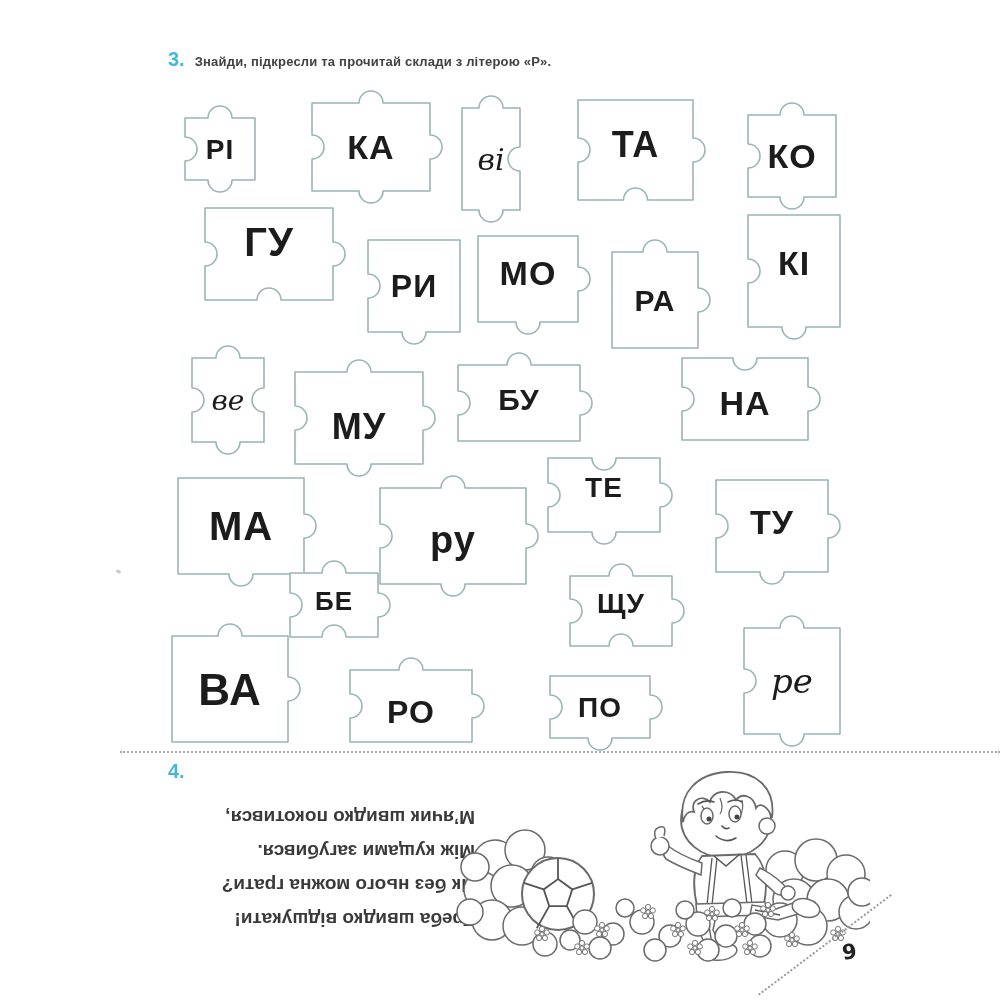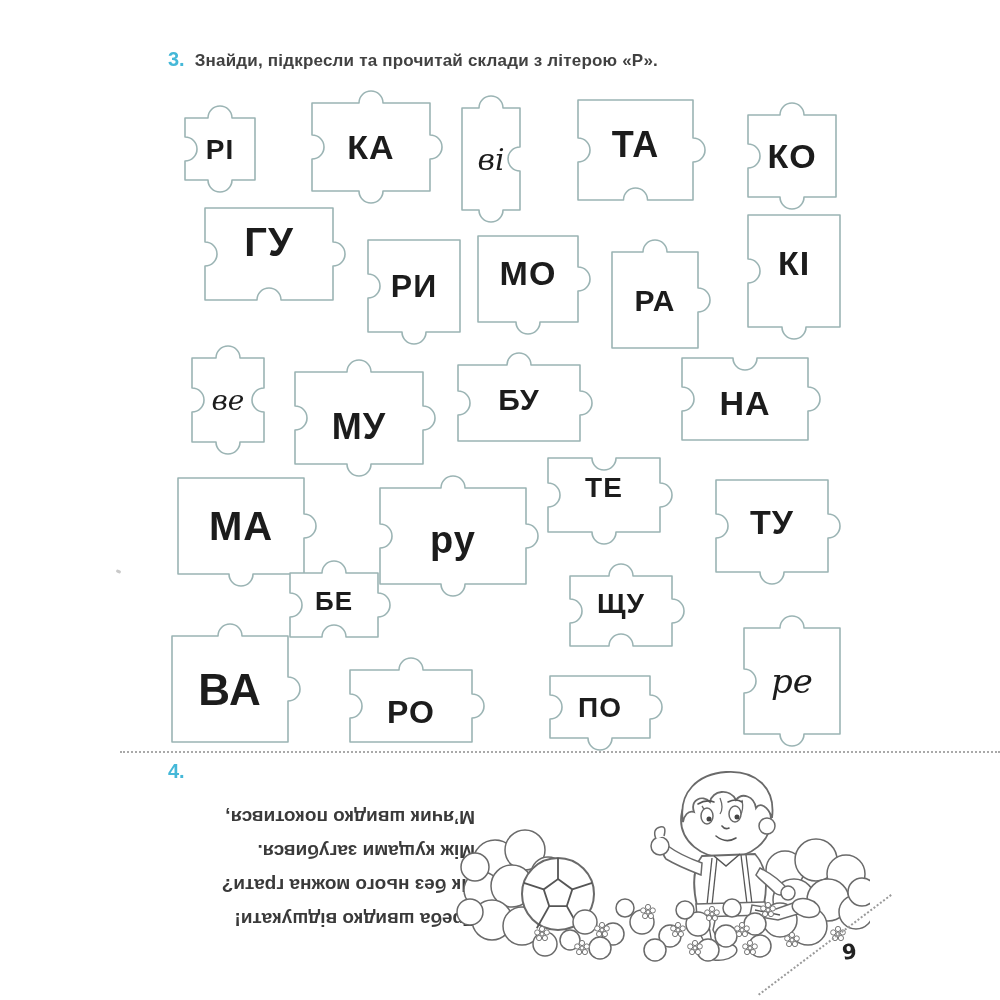--- a/index.html
+++ b/index.html
@@ -2,21 +2,21 @@
 <html><head>
 <meta charset="utf-8">
 <style>
   html,body{margin:0;padding:0;}
   .page{
     position:relative; width:1000px; height:1000px; background:#ffffff;
     font-family:"Liberation Sans", sans-serif; overflow:hidden; color:#3d3d3d;
   }
   .task-row{position:absolute; display:flex; align-items:baseline; gap:10px;}
   .task-num{font-weight:bold; font-size:20px;}
-  .task-text{font-size:17px; font-weight:600; color:#414141; letter-spacing:0.2px;}
+  .task-text{font-size:13px; font-weight:600; color:#414141; letter-spacing:0.2px;}
   #task3{left:168px; top:48px;}
   #task4{left:168px; top:760px;}
   .separator{position:absolute; left:120px; top:751px; width:880px; height:0;
     border-top:2px dotted #a9a9a9;}
   .corner-dots{position:absolute; left:758px; top:994px; width:166px; height:0;
     border-top:2px dotted #9a9a9a; transform:rotate(-37deg); transform-origin:0 0;}
   .page-number{position:absolute; left:842px; top:940px; font-size:21px; font-weight:bold;
     color:#222; transform:rotate(-7deg); font-family:"DejaVu Sans", sans-serif;}
   .puzzle-area{position:absolute; left:0; top:80px; width:1000px; height:680px;}
   .piece{position:absolute;}

